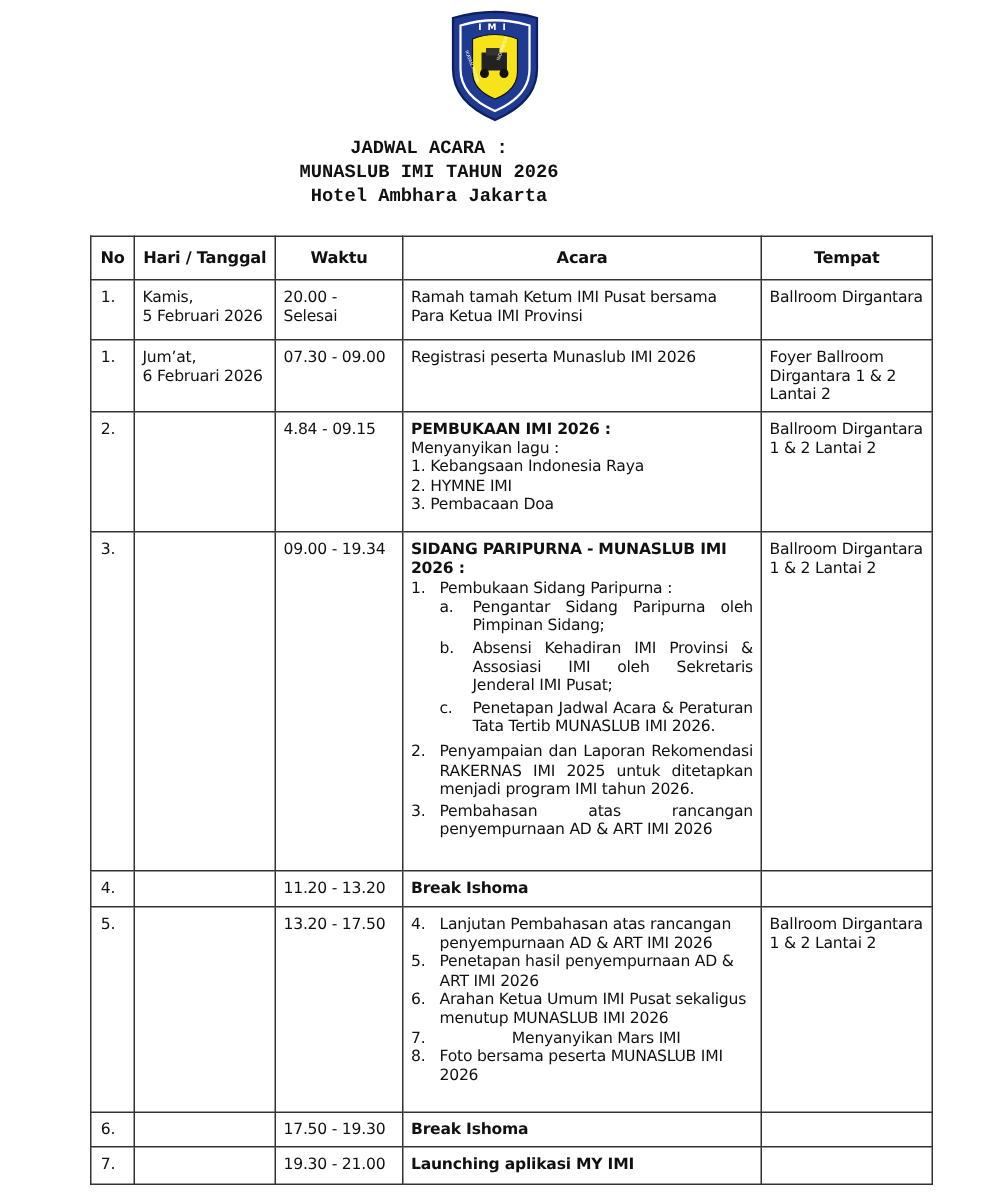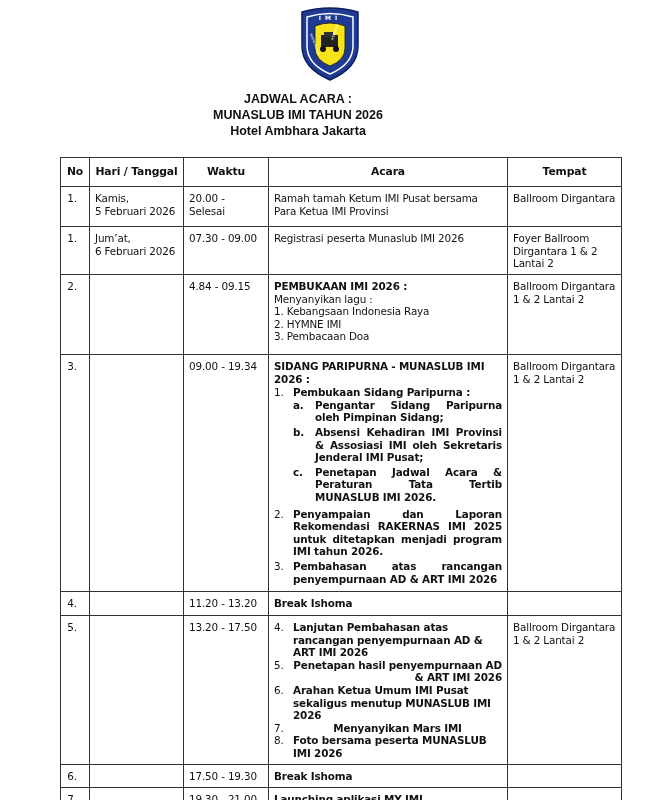--- a/index.html
+++ b/index.html
@@ -1,27 +1,27 @@
 <!DOCTYPE html>
 <html><head>
 <meta charset="utf-8">
 <style>
   html, body { margin:0; padding:0; background:#ffffff; }
   body { width:660px; height:800px; position:relative; overflow:hidden; font-family:"DejaVu Sans", sans-serif; color:#111; }
   .logo { position:absolute; left:298px; top:6px; width:64px; height:76px; }
-  .title { position:absolute; left:0; width:572px; text-align:center; font-family:Liberation Sans, sans-serif; font-weight:bold; font-size:12.5px; line-height:16px;margin-left:12px; }
+  .title { position:absolute; left:0; width:572px; text-align:center; font-family:Liberation Mono, monospace; font-weight:bold; font-size:12.5px; line-height:16px; }
   table { position:absolute; left:60px; top:157px; border-collapse:collapse; table-layout:fixed; width:561px; }
   td, th { border:1.3px solid #333; vertical-align:top; font-size:10.4px; line-height:12.6px; padding:5px 5px 4px 5px; letter-spacing:-0.15px; }
   th { font-weight:bold; text-align:center; vertical-align:middle; padding:7px 4px; font-size:10.8px; }
   td.no { text-align:center; padding-left:2px; padding-right:8px; }
   .b { font-weight:bold; }
   ol.main { margin:1px 0 0 0; padding:0; list-style:none; }
   ol.main > li { display:flex; }
   ol.main > li > .num { width:19px; flex:none; }
-  ol.main > li > .body { flex:1; text-align:justify;font-weight:bold; }
+  ol.main > li > .body { flex:1; text-align:justify; }
   ul.sub { margin:0; padding:0; list-style:none; }
   ul.sub li { display:flex; margin-bottom:2px; }
   ul.sub li .num { width:22px; flex:none; padding-left:0; }
   ul.sub li .body { flex:1; text-align:justify; }
   .sublist-wrap { padding-left:10px; }
   ol.main > li { margin-bottom:2px; }
 </style>
 </head>
 <body>
 
@@ -156,21 +156,21 @@
       <td></td>
       <td>13.20 - 17.50</td>
       <td>
         <ol class="main" style="margin-top:0">
           <li style="margin-bottom:0">
             <span class="num">4.</span>
             <span class="body" style="text-align:left">Lanjutan Pembahasan atas rancangan penyempurnaan AD &amp; ART IMI 2026</span>
           </li>
           <li style="margin-bottom:0">
             <span class="num">5.</span>
-            <span class="body" style="text-align:right">Penetapan hasil penyempurnaan AD &amp; ART IMI 2026</span>
+            <span class="body" style="text-align:left">Penetapan hasil penyempurnaan AD &amp; ART IMI 2026</span>
           </li>
           <li style="margin-bottom:0">
             <span class="num">6.</span>
             <span class="body" style="text-align:left">Arahan Ketua Umum IMI Pusat sekaligus menutup MUNASLUB IMI 2026</span>
           </li>
           <li style="margin-bottom:0">
             <span class="num">7.</span>
             <span class="body" style="text-align:center">Menyanyikan Mars IMI</span>
           </li>
           <li style="margin-bottom:0">

